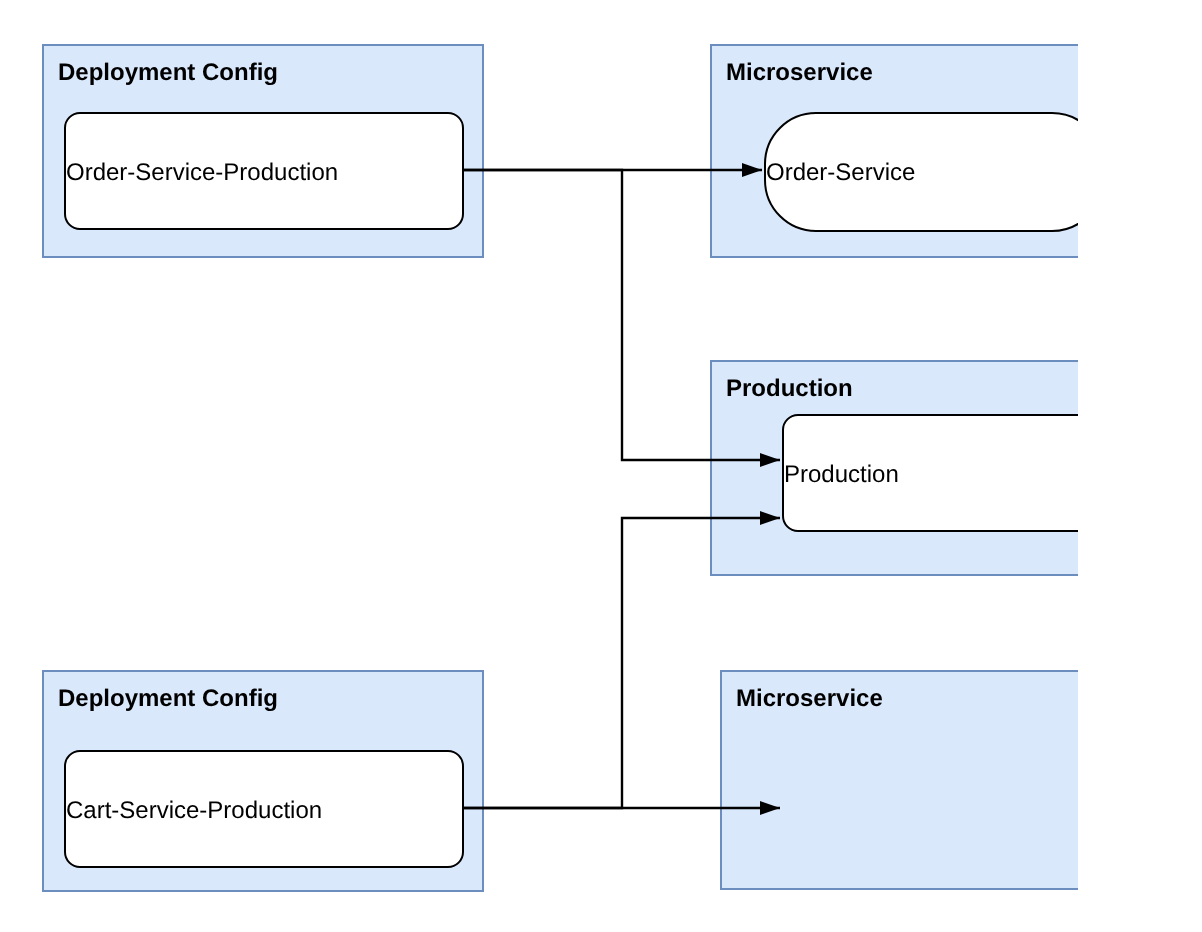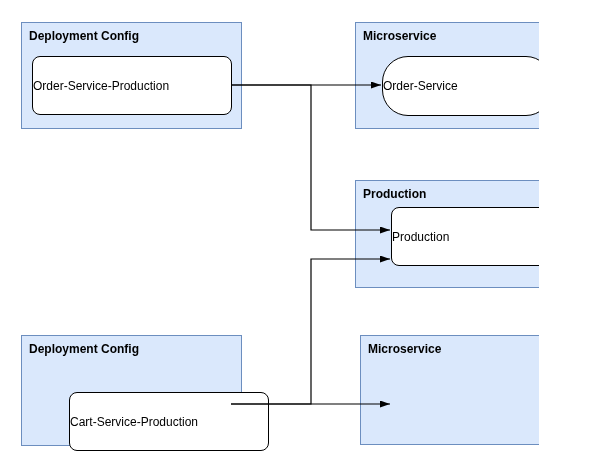--- a/index.html
+++ b/index.html
@@ -87,21 +87,21 @@
 
   <div class="group" style="left:355px; top:180px; width:220px; height:108px;">
     <div class="group-label">Production</div>
     <div class="node" style="left:35px; top:26px; width:161px; height:59px;">
       <span class="node-label">Production</span>
     </div>
   </div>
 
   <div class="group" style="left:21px; top:335px; width:221px; height:111px;">
     <div class="group-label">Deployment Config</div>
-    <div class="node" style="left:10px; top:56px; width:200px; height:59px;margin-left:37px;">
+    <div class="node" style="left:10px; top:39px; width:200px; height:59px;">
       <span class="node-label">Cart-Service-Production</span>
     </div>
   </div>
 
   <div class="group" style="left:360px; top:335px; width:222px; height:110px;">
     <div class="group-label">Microservice</div>
   </div>
 
   <svg class="edge-layer" viewBox="0 0 601 466" xmlns="http://www.w3.org/2000/svg">
     <defs>

